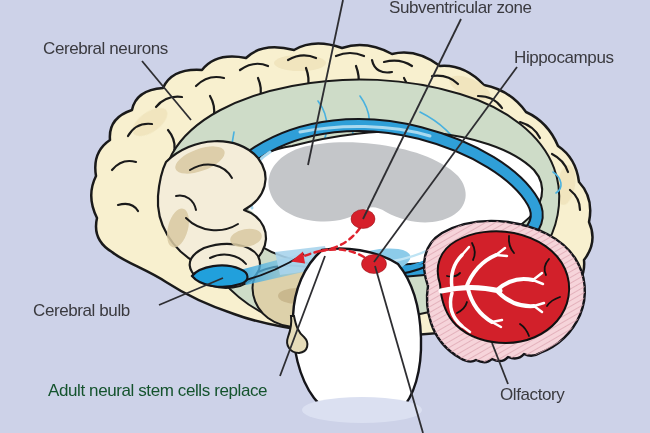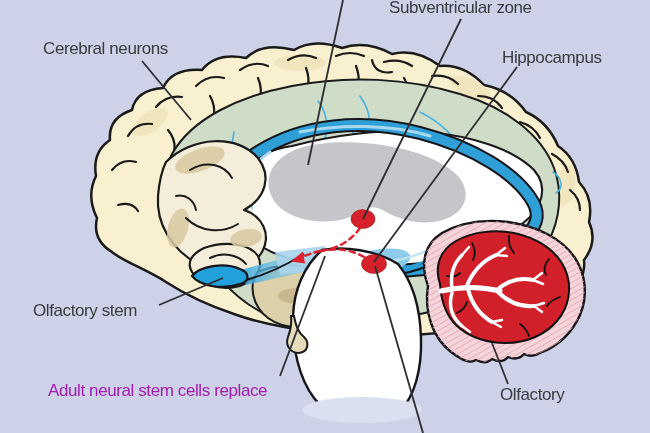--- a/index.html
+++ b/index.html
@@ -6,21 +6,21 @@
   #stage{
     position:relative;width:650px;height:433px;overflow:hidden;
     background:#cdd2e8;
     font-family:"Liberation Sans","DejaVu Sans",sans-serif;
   }
   #art{position:absolute;left:0;top:0;}
   .lbl{
     position:absolute;color:#3a3a3f;font-size:17px;line-height:21px;
     letter-spacing:-0.4px;white-space:nowrap;user-select:none;
   }
-  .caption{position:absolute;color:#a21caf;font-size:17px;line-height:23.5px;letter-spacing:-0.4px;}
+  .caption{position:absolute;color:#14532d;font-size:17px;line-height:23.5px;letter-spacing:-0.4px;}
 </style>
 </head>
 <body>
 
 <div id="stage">
 
 <svg id="art" width="650" height="433" viewBox="0 0 650 433">
   <defs>
     <pattern id="hatchP" width="5" height="5" patternUnits="userSpaceOnUse" patternTransform="rotate(60)">
       <line x1="0" y1="0" x2="0" y2="5" stroke="#dfa8b4" stroke-width="1.6"></line>
@@ -238,20 +238,20 @@
     <line x1="517" y1="67" x2="374" y2="262"></line>
     <line x1="375" y1="266" x2="423" y2="433"></line>
     <line x1="159" y1="305" x2="223" y2="278"></line>
     <line x1="280" y1="376" x2="325" y2="256"></line>
     <line x1="508" y1="384" x2="492" y2="343"></line>
   </g>
 </svg>
 
   <div class="lbl" style="left:43px;top:38px">Cerebral neurons</div>
   <div class="lbl" style="left:389px;top:-3px">Subventricular zone</div>
-  <div class="lbl" style="left:502px;top:47px">Hippocampus</div>
-  <div class="lbl" style="left:33px;top:300px">Olfactory stem</div>
+  <div class="lbl" style="left:514px;top:47px">Hippocampus</div>
+  <div class="lbl" style="left:33px;top:300px">Cerebral bulb</div>
   <div class="lbl" style="left:500px;top:384px">Olfactory</div>
 
   <div class="caption" style="left:48px;top:379px">
     <div>Adult neural stem cells replace</div>
   </div>
 </div>
 
 </body></html>

